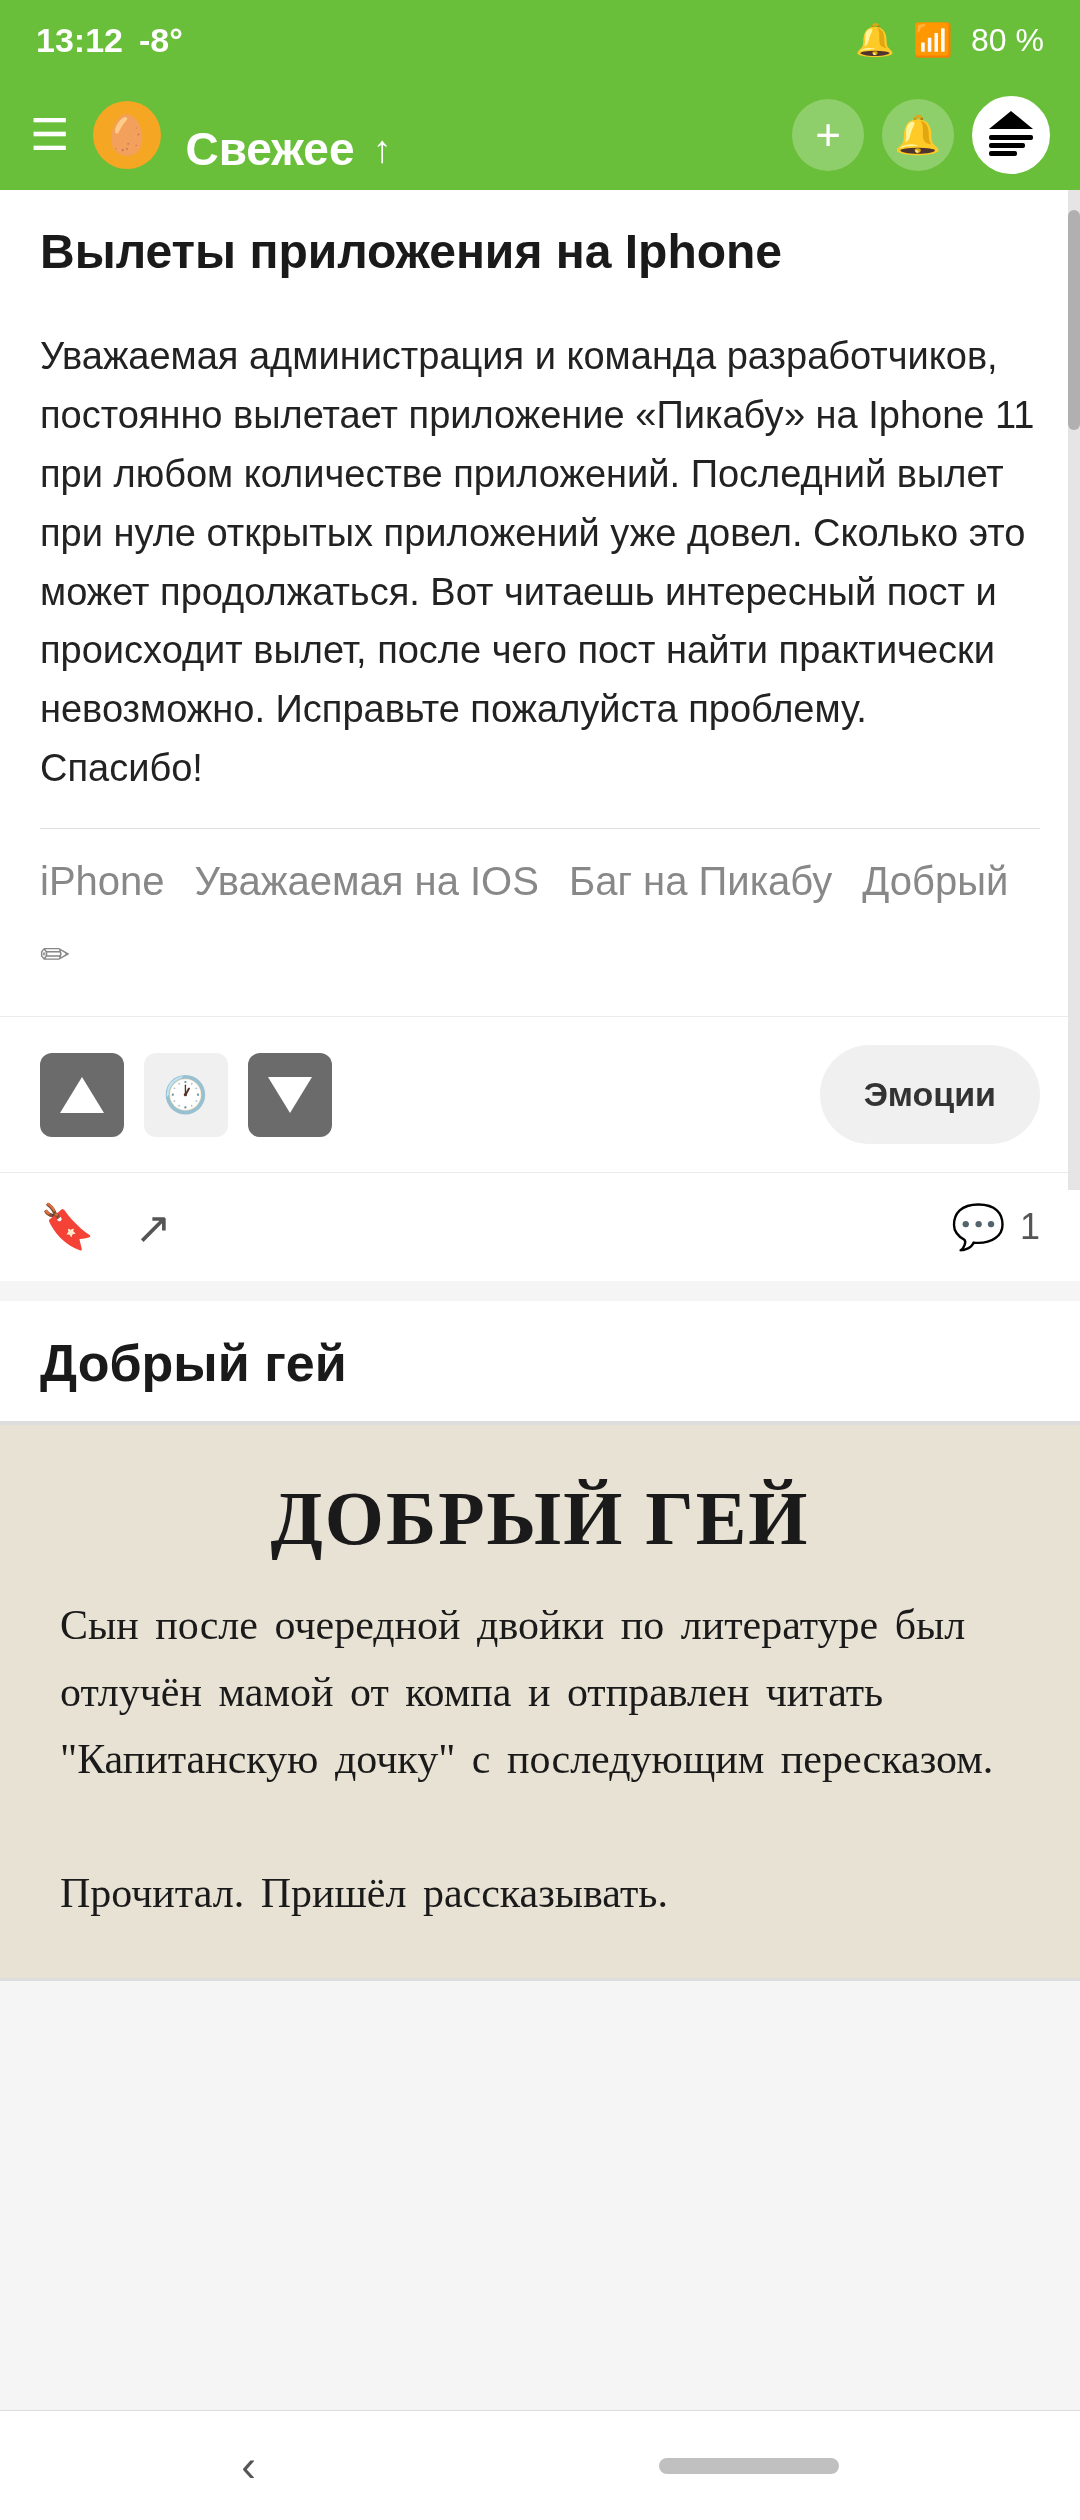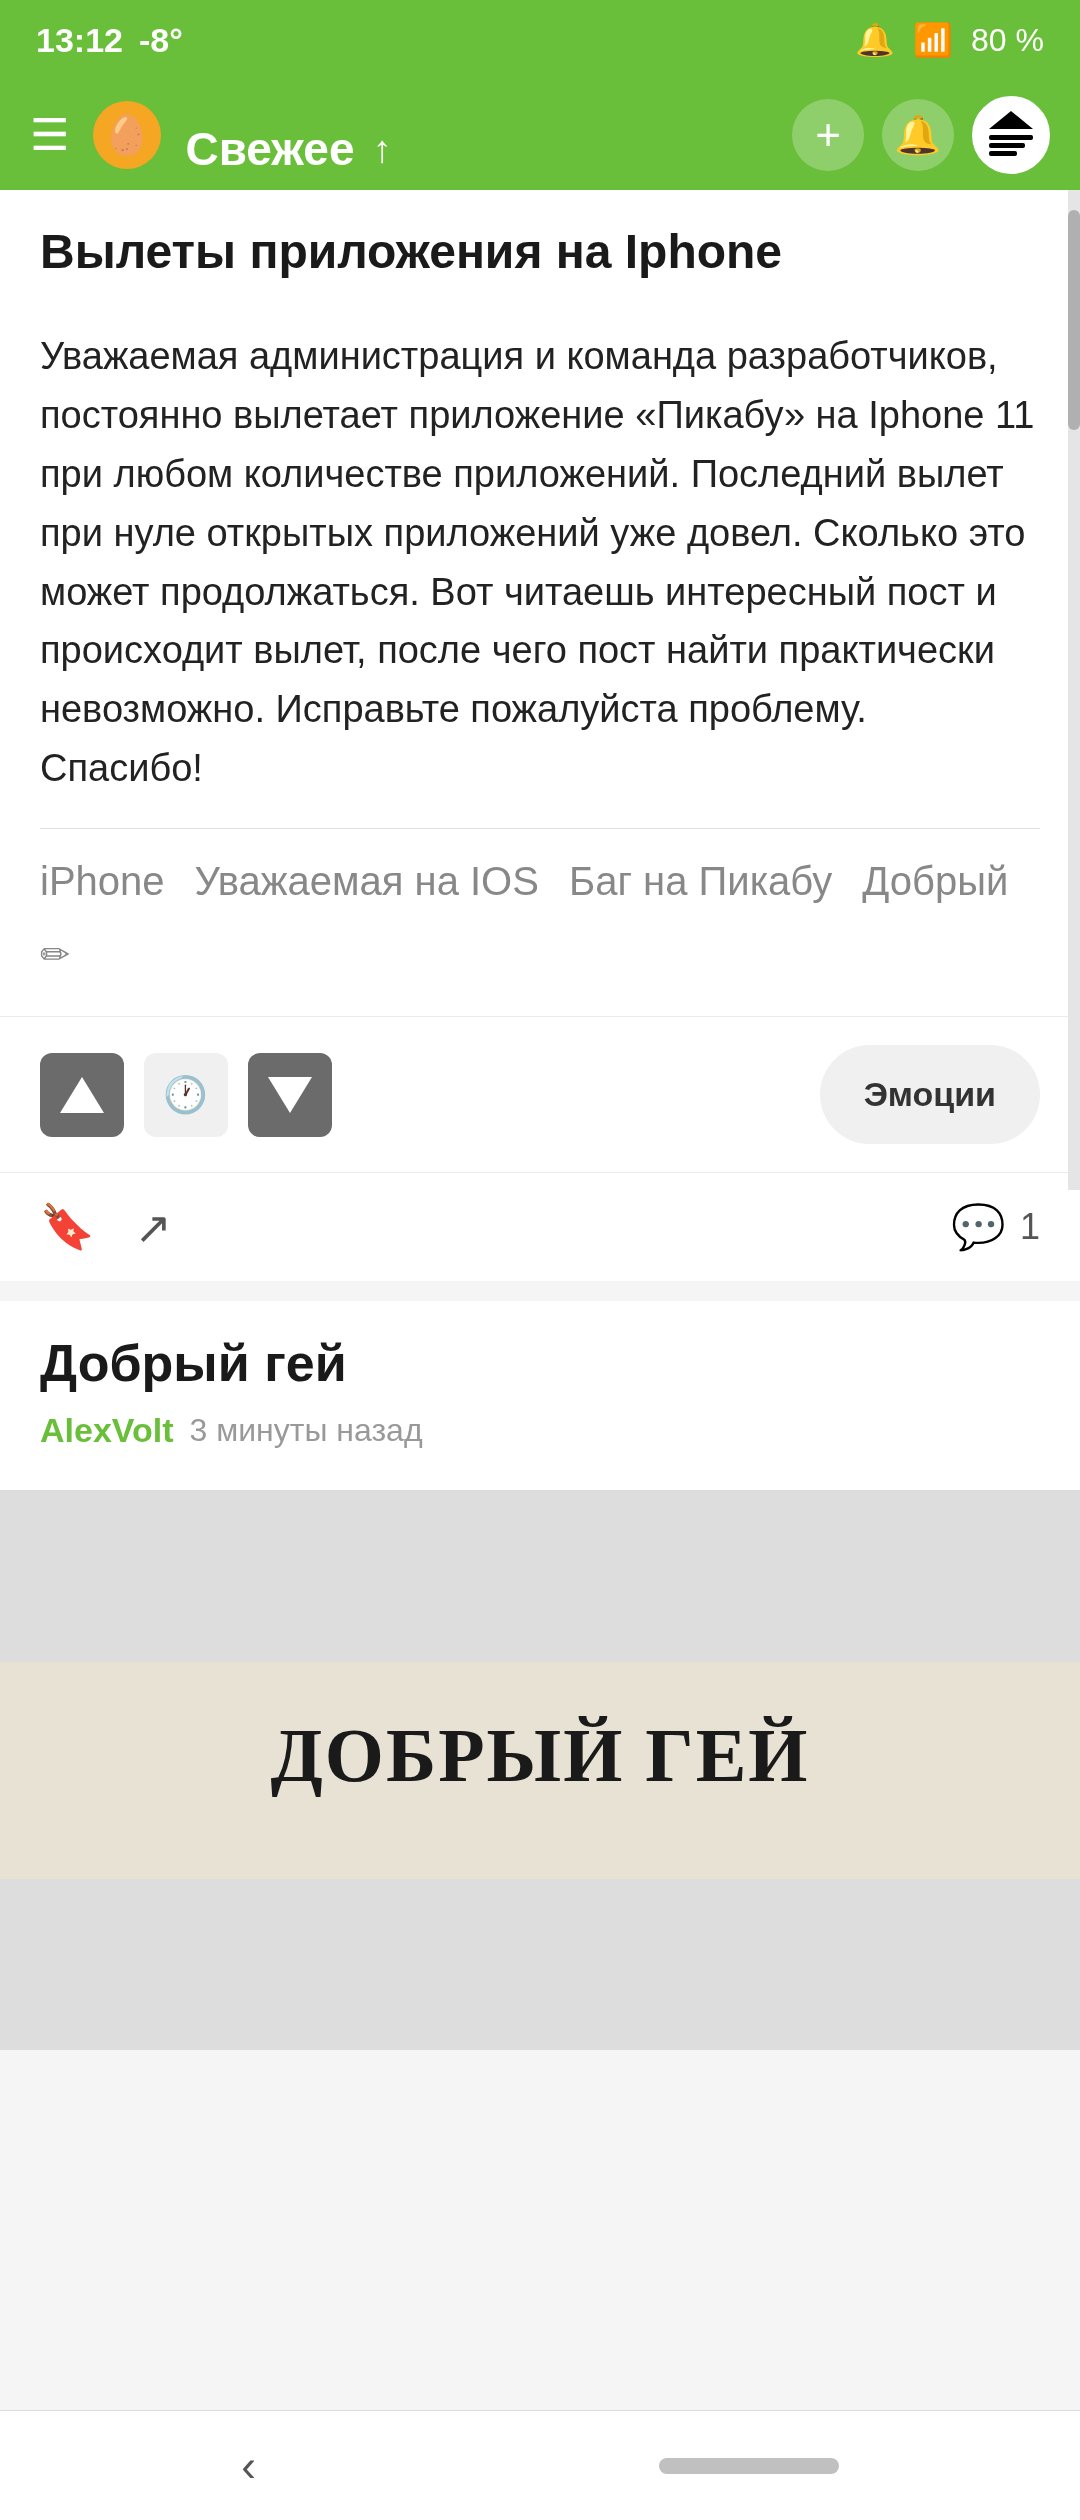--- a/index.html
+++ b/index.html
@@ -453,28 +453,25 @@
     <div class="comments-badge">
       <span style="font-size:44px;">💬</span>
       <span>1</span>
     </div>
   </div>
 </div>
 
 <div class="post-card">
   <div class="post-content-area" style="padding-bottom:10px;">
     <h2 class="post2-title">Добрый гей</h2>
-    <div class="post-meta">
-      <span class="post-author">AlexVolt</span>
-      <span class="post-time">3 минуты назад</span>
-    </div>
   </div>
   <div class="post-image-container">
     <div class="newspaper-mock">
       <div class="newspaper-headline">ДОБРЫЙ ГЕЙ</div>
+      <div class="newspaper-body">Сын после очередной двойки по литературе был отлучён мамой от компа и отправлен читать "Капитанскую дочку" с последующим пересказом.<br><br>Прочитал. Пришёл рассказывать.</div>
     </div>
   </div>
 </div>
 
 <div class="bottom-bar">
   <span class="bottom-bar-back">‹</span>
   <div class="bottom-bar-pill"></div>
 </div>
 
 </body></html>

